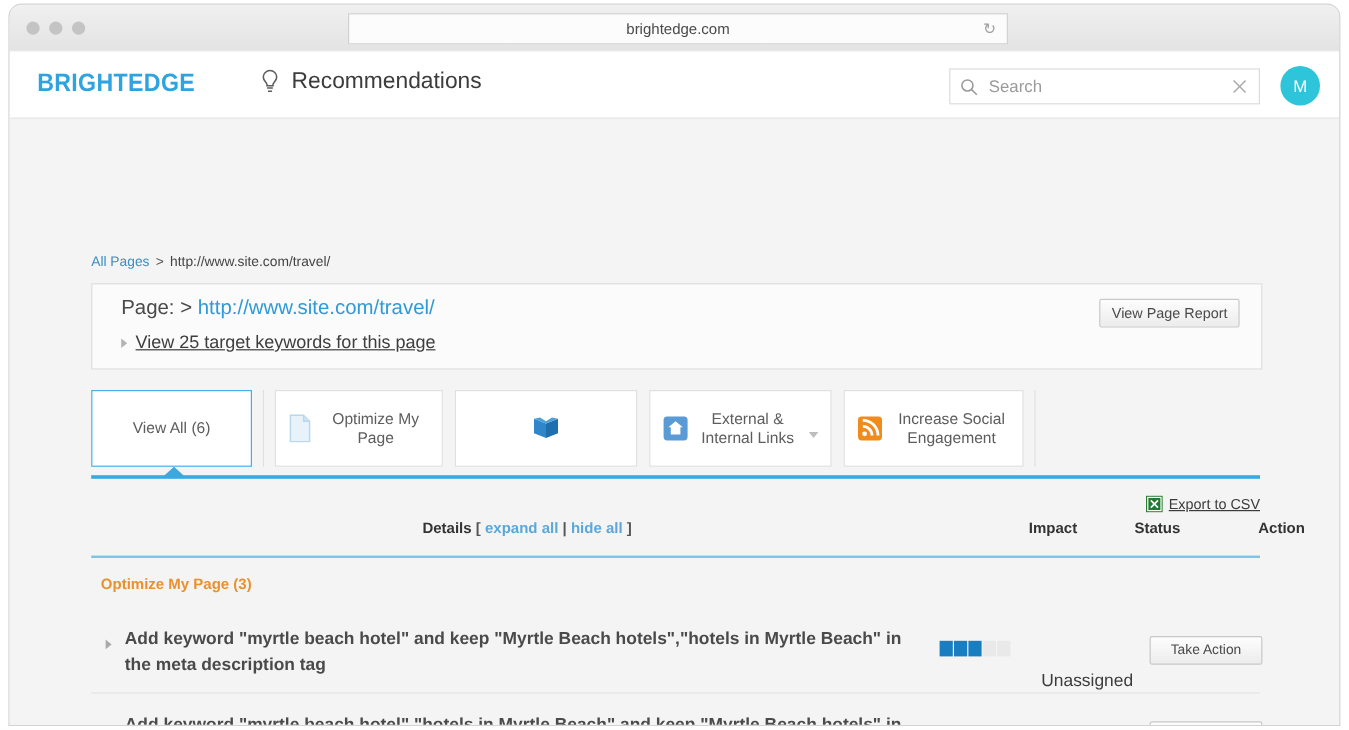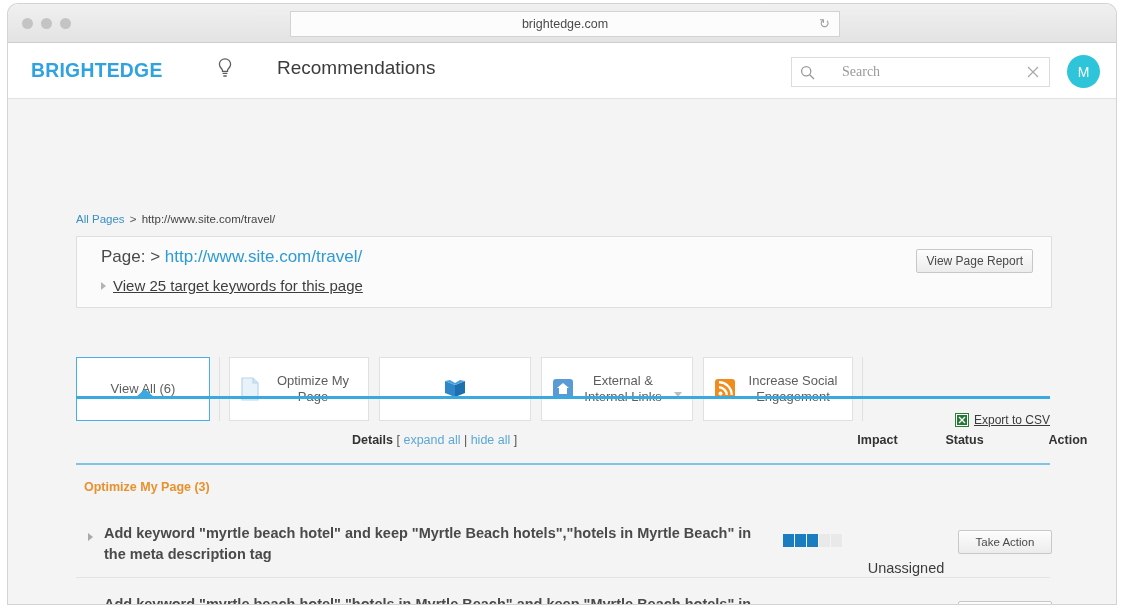--- a/index.html
+++ b/index.html
@@ -99,40 +99,39 @@
     top: 14px;
     display: flex;
     align-items: center;
     gap: 9px;
   }
   #bulb-icon { display: block; }
   #page-section-title {
     font-size: 19px;
     color: #3c3c3c;
     font-weight: normal;
-    margin-left: 34px;
   }
   #search-box {
     position: absolute;
     right: 66px;
     top: 14px;
     width: 257px;
     height: 28px;
     border: 1px solid #dcdcdc;
     background: #fff;
     display: flex;
     align-items: center;
   }
   #search-icon { margin-left: 8px; flex: none; }
   #search-input {
     border: none;
     outline: none;
     flex: 1;
-    margin-left: 25px;
-    font-family: Liberation Serif, serif;
+    margin-left: 7px;
+    font-family: Liberation Sans, sans-serif;
     font-size: 14px;
     color: #555;
     background: transparent;
   }
   #search-input::placeholder { color: #9a9a9a; }
   #search-clear-icon {
     margin-right: 9px;
     flex: none;
     cursor: pointer;
   }
@@ -223,21 +222,20 @@
 
   
   #tabs-row {
     position: absolute;
     left: 68px;
     top: 226px;
     width: 974px;
     height: 66px;
     display: flex;
     align-items: flex-start;
-    margin-top: 32px;
   }
   .tab {
     height: 64px;
     box-sizing: border-box;
     background: #ffffff;
     border: 1px solid #e0e0e0;
     display: flex;
     align-items: center;
     justify-content: center;
     gap: 8px;
@@ -314,21 +312,21 @@
   }
   #details-header {
     position: absolute;
     left: 276px;
     top: 29px;
     font-size: 12.5px;
     color: #333;
     font-weight: bold;
   }
   #details-header .hdr-links {
-    font-weight: normal;
+    font-weight: bold;
     color: #555;
     text-align: right;
   }
   #details-header .hdr-links a {
     color: #5ba8d8;
     text-decoration: none;
     cursor: pointer;
   }
   .col-header {
     position: absolute;

